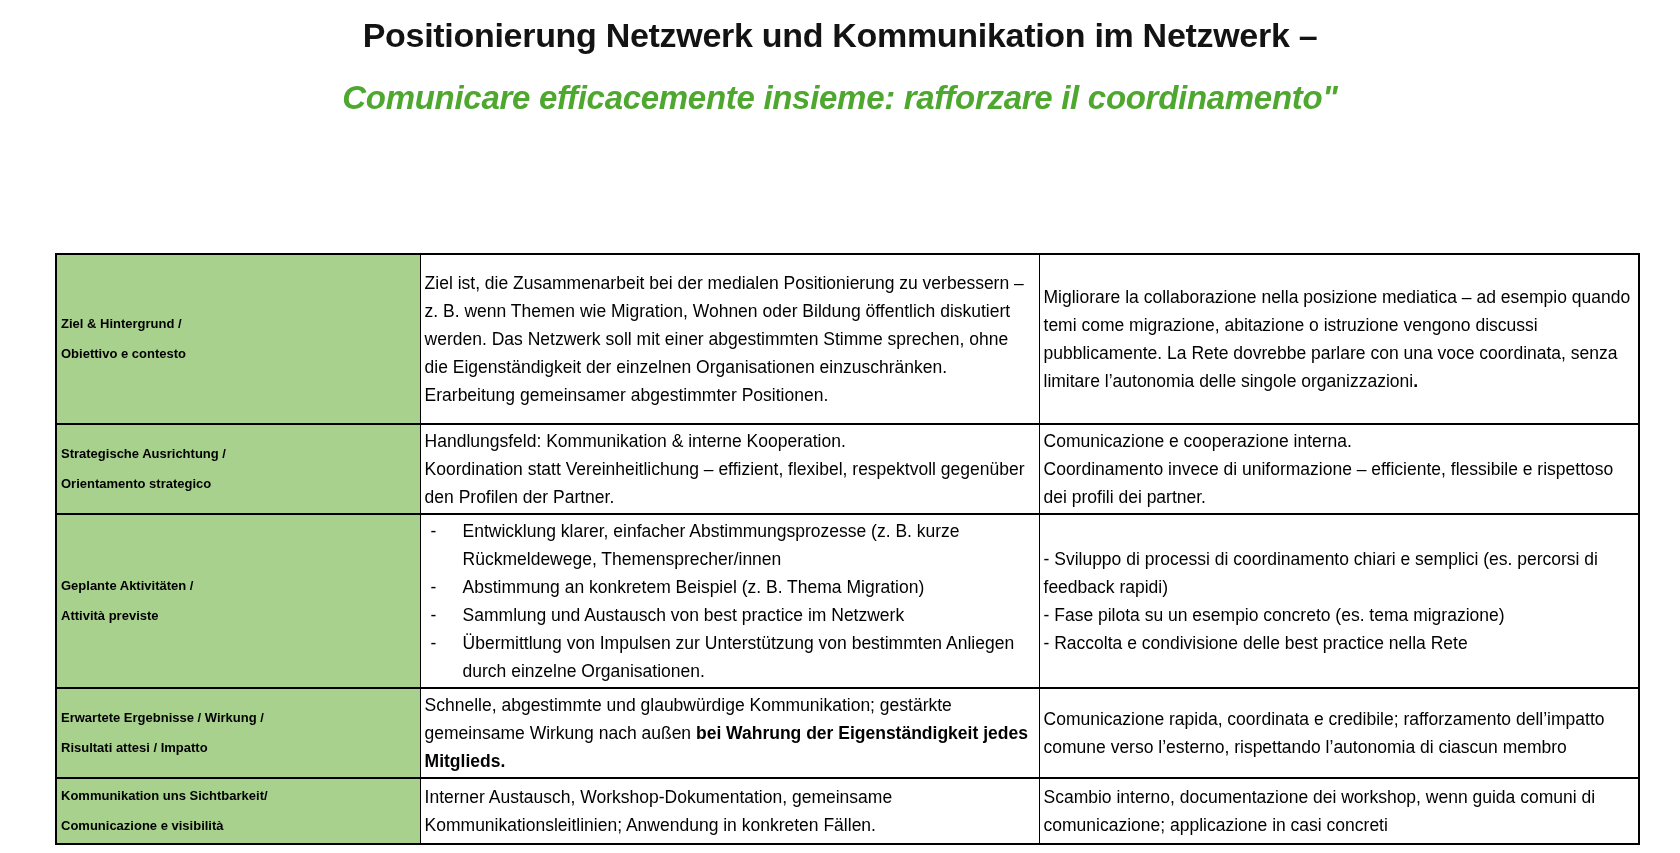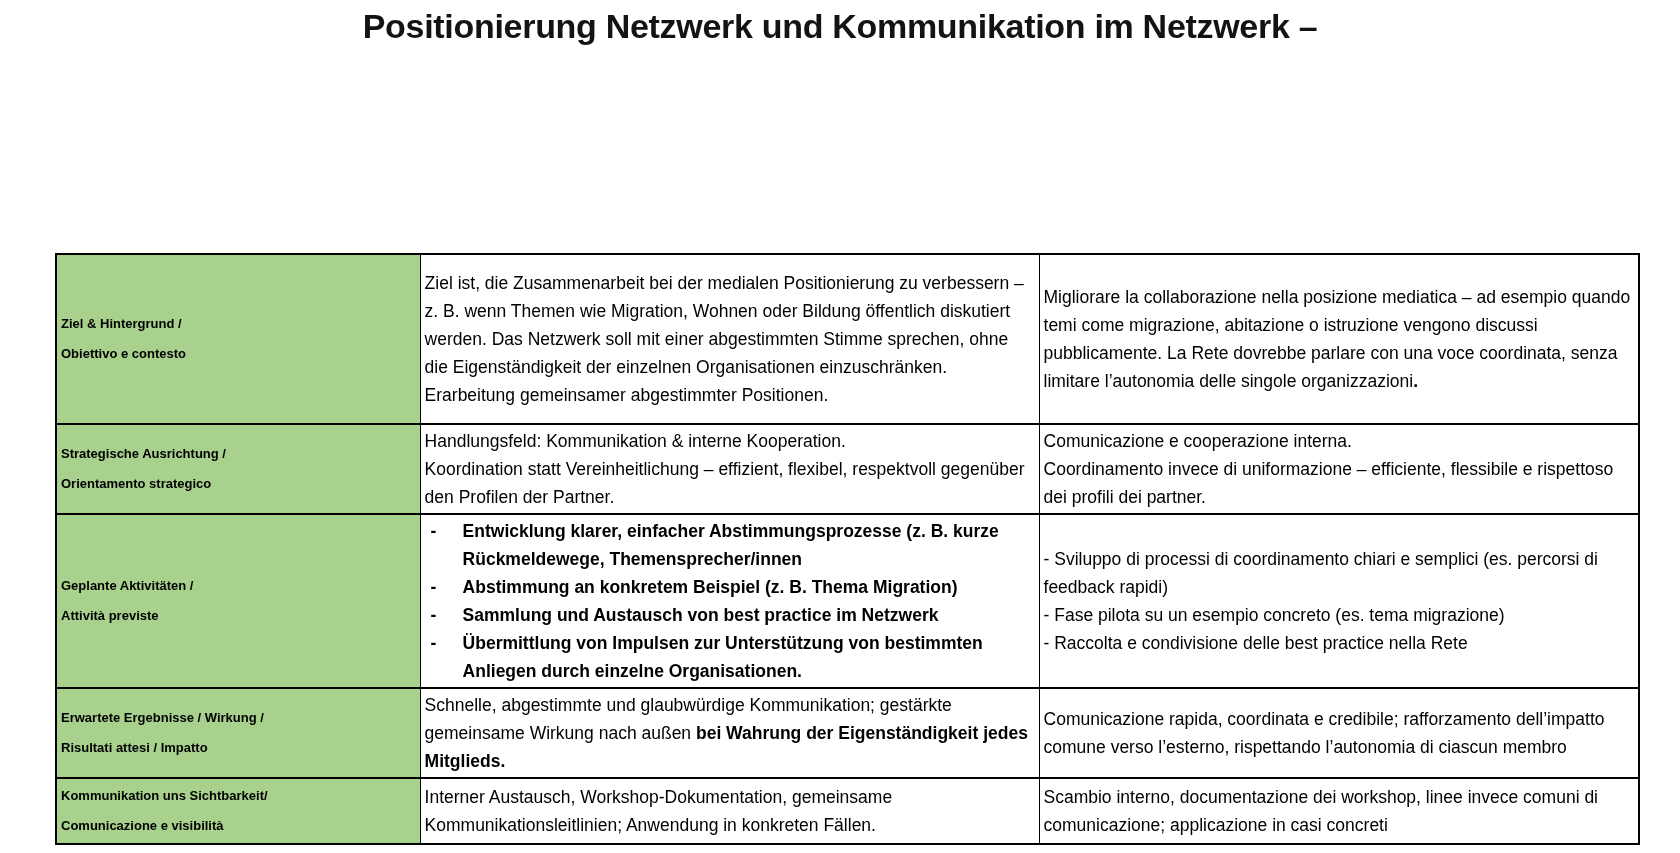--- a/index.html
+++ b/index.html
@@ -13,21 +13,21 @@
     color: #000000;
   }
   .page {
     position: relative;
     width: 1680px;
     height: 853px;
     background: #ffffff;
   }
   .title-block {
     text-align: center;
-    padding-top: 1px;
+    padding-top: 10px;
   }
   .title-line {
     font-size: 34px;
     font-weight: bold;
     line-height: 50px;
     color: #131313;
     letter-spacing: -0.3px;
   }
   .subtitle-block {
     text-align: center;
@@ -77,21 +77,20 @@
     white-space: pre-line;
   }
   .cell-text {
     white-space: pre-line;
   }
   .bold-seg {
     font-weight: bold;
   }
   .bullet-list {
     padding-left: 2px;
-    font-weight: bold;
   }
   .bullet-item {
     display: flex;
   }
   .bullet-item::before {
     content: "-";
     flex: 0 0 32px;
     padding-left: 4px;
   }
   .bullet-item .bullet-text {
@@ -101,20 +100,21 @@
 </head>
 <body>
 
 <div class="page">
 
   <div class="title-block">
     <div class="title-line">Positionierung Netzwerk und Kommunikation im Netzwerk –</div>
   </div>
 
   <div class="subtitle-block">
+    <div class="subtitle-line">Comunicare efficacemente insieme: rafforzare il coordinamento"</div>
   </div>
 
   <table class="main-table">
     <colgroup>
       <col class="c1">
         <col class="c2">
         <col class="c3">
     </colgroup>
     <tbody>
 
@@ -180,20 +180,20 @@
         </td>
       </tr>
 
       <tr class="r5">
         <td class="row-label">Kommunikation uns Sichtbarkeit/
 Comunicazione e visibilità</td>
         <td>
           <div class="cell-text">Interner Austausch, Workshop-Dokumentation, gemeinsame Kommunikationsleitlinien; Anwendung in konkreten Fällen.</div>
         </td>
         <td>
-          <div class="cell-text">Scambio interno, documentazione dei workshop, linee invece comuni di comunicazione; applicazione in casi concreti</div>
+          <div class="cell-text">Scambio interno, documentazione dei workshop, wenn guida comuni di comunicazione; applicazione in casi concreti</div>
         </td>
       </tr>
 
     </tbody>
   </table>
 
 </div>
 
 </body></html>

